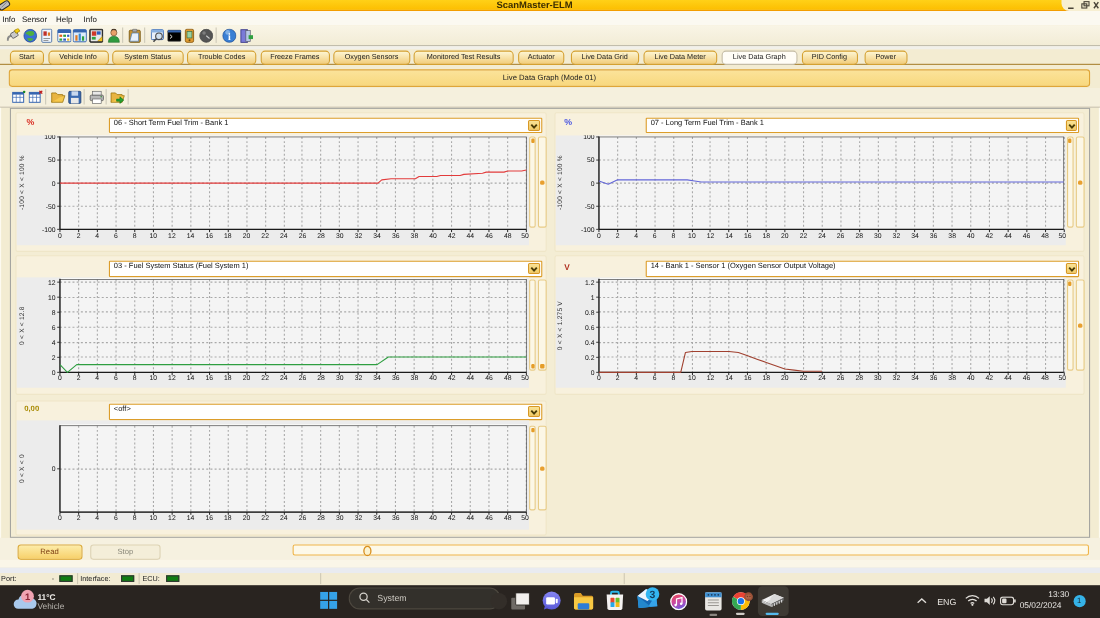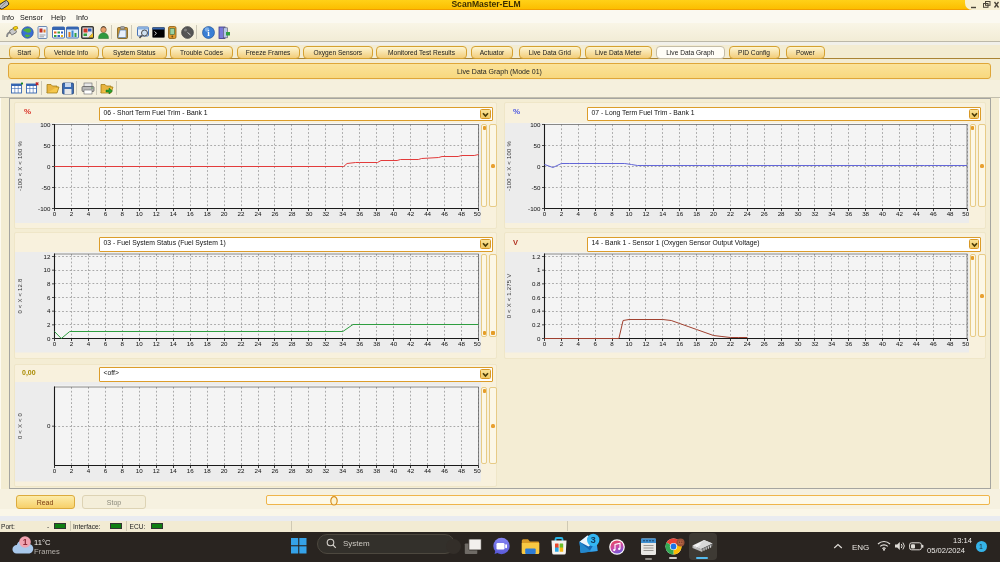--- a/index.html
+++ b/index.html
@@ -775,22 +775,22 @@
 <div class="abs" style="left:129.5px;top:522.5px;font-size:6.6px;color:#222">ECU:</div>
 <div class="abs" style="left:151px;top:523.2px;width:11.5px;height:6px;background:#0f7d12;border:1px solid #333;box-sizing:border-box"></div>
 <div class="abs" style="left:291px;top:521px;width:1px;height:10px;background:#cfc9b4"></div>
 <div class="abs" style="left:567px;top:521px;width:1px;height:10px;background:#cfc9b4"></div>
 <div class="abs" style="left:0;top:531.5px;width:1000px;height:30.5px;background:#292420"></div>
 <svg class="abs" style="left:11px;top:534px" width="28" height="23" viewBox="0 0 28 23">
     <path d="M5.5 19.5 a4.2 4.2 0 0 1 0.3-8.4 a5.5 5.5 0 0 1 10.4-1.2 a3.8 3.8 0 0 1 2.3 9.6Z" fill="#a9c9ec"></path>
     <circle cx="14" cy="8" r="5.8" fill="#f0a3b1"></circle>
     <text x="14" y="11" font-size="8.5" font-weight="bold" fill="#8b2838" text-anchor="middle">1</text>
   </svg>
-<div class="abs" style="left:34px;top:537.5px;font-size:7.6px;font-weight:400;color:#f0eeea">11°C</div>
-<div class="abs" style="left:34px;top:547px;font-size:7.6px;color:#b5b1ab">Frames</div>
+<div class="abs" style="left:34px;top:537.5px;font-size:7.6px;font-weight:700;color:#f0eeea">11°C</div>
+<div class="abs" style="left:34px;top:547px;font-size:7.6px;color:#b5b1ab">Vehicle</div>
 <svg class="abs" style="left:291px;top:538px" width="16" height="16" viewBox="0 0 16 16">
     <rect x="0" y="0" width="7.2" height="7.2" fill="#35a2e8"></rect>
     <rect x="8.3" y="0" width="7.2" height="7.2" fill="#35a2e8"></rect>
     <rect x="0" y="8.3" width="7.2" height="7.2" fill="#35a2e8"></rect>
     <rect x="8.3" y="8.3" width="7.2" height="7.2" fill="#35a2e8"></rect>
   </svg>
 <div class="abs" style="left:317px;top:533.5px;width:138px;height:20px;background:#33302b;border:1px solid #4d483f;border-radius:10px"></div>
 <svg class="abs" style="left:326px;top:538px" width="11" height="11" viewBox="0 0 11 11">
     <circle cx="4.5" cy="4.5" r="3.3" fill="none" stroke="#d5d2cc" stroke-width="1.1"></circle>
     <line x1="7" y1="7" x2="9.8" y2="9.8" stroke="#d5d2cc" stroke-width="1.1"></line>
@@ -899,14 +899,14 @@
 <svg class="abs" style="left:894px;top:541px" width="12" height="10" viewBox="0 0 12 10">
     <path d="M1 3.4 H3.2 L5.8 1 V9 L3.2 6.6 H1 Z" fill="#dedbd6"></path>
     <path d="M7.3 3 A3.2 3.2 0 0 1 7.3 7" fill="none" stroke="#dedbd6" stroke-width="1"></path>
     <path d="M8.9 1.6 A5.2 5.2 0 0 1 8.9 8.4" fill="none" stroke="#dedbd6" stroke-width="1"></path>
   </svg>
 <svg class="abs" style="left:909px;top:541.5px" width="15" height="9" viewBox="0 0 15 9">
     <rect x="0.6" y="0.8" width="11.8" height="7" rx="2" fill="none" stroke="#dedbd6" stroke-width="1"></rect>
     <rect x="12.9" y="2.8" width="1.5" height="3" rx="0.6" fill="#dedbd6"></rect>
     <rect x="2" y="2.2" width="4" height="4.2" rx="1" fill="#dedbd6"></rect>
   </svg>
-<div class="abs" style="left:928px;top:535.5px;width:44px;text-align:right;font-size:7.6px;color:#eceae7">13:14</div>
+<div class="abs" style="left:928px;top:535.5px;width:44px;text-align:right;font-size:7.6px;color:#eceae7">13:30</div>
 <div class="abs" style="left:913px;top:545.5px;width:52px;text-align:right;font-size:7.6px;color:#eceae7">05/02/2024</div>
 <div class="abs" style="left:975.5px;top:540.5px;width:11px;height:11px;background:#35b3e8;border-radius:50%;font-size:7px;color:#1a2a33;text-align:center;line-height:11px">1</div>
 </body></html>

